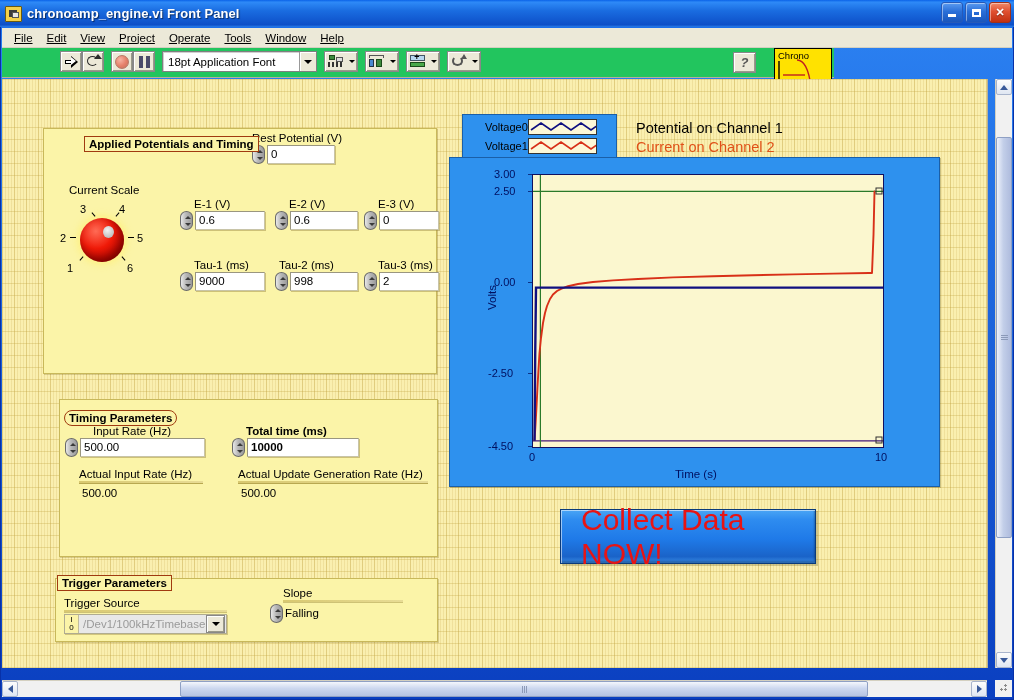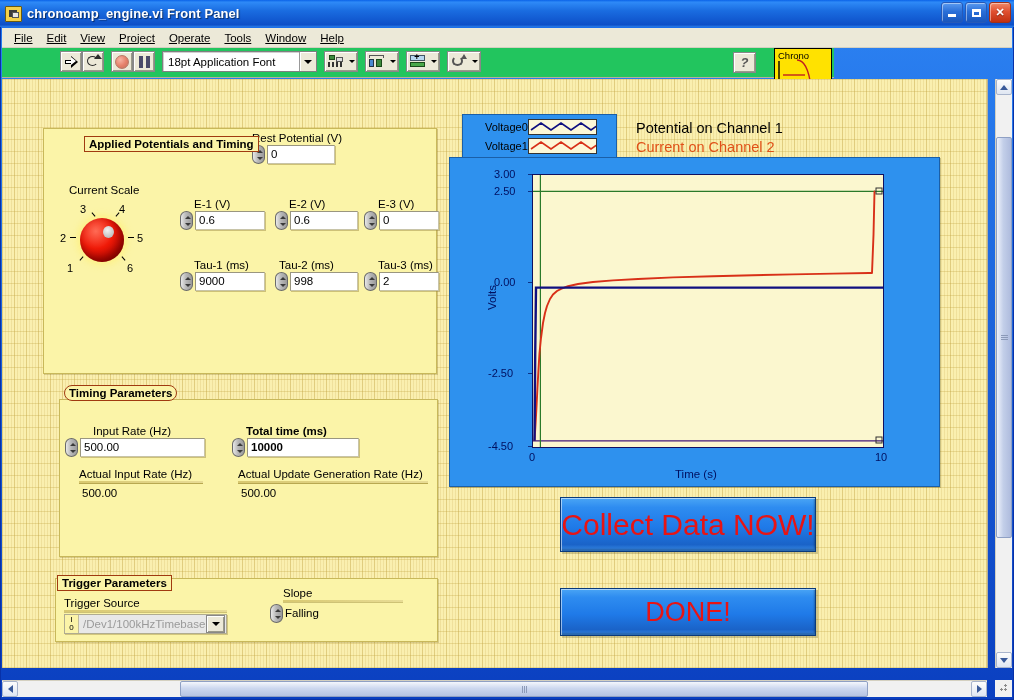--- a/index.html
+++ b/index.html
@@ -507,21 +507,21 @@
     </div>
     <div class="num-ctl" style="left:362px;top:180px;width:88px;">
       <span class="num-lbl" style="margin-left:14px;">Tau-3 (ms)</span>
       <div class="num-row">
         <span class="spinner"></span>
         <span class="num-field" style="width:60px;">2</span>
       </div>
     </div>
 
     <div class="lv-box" style="left:57px;top:320px;width:379px;height:158px;"></div>
-    <div class="lv-box-label" style="left:62px;top:306px;border-radius:8px;">Timing Parameters</div>
+    <div class="lv-box-label" style="left:62px;top:331px;border-radius:8px;">Timing Parameters</div>
 
     <div class="num-ctl" style="left:63px;top:346px;">
       <span class="num-lbl" style="margin-left:28px;">Input Rate (Hz)</span>
       <div class="num-row">
         <span class="spinner"></span>
         <span class="num-field" style="width:125px;">500.00</span>
       </div>
     </div>
     <div class="num-ctl" style="left:230px;top:346px;font-weight:bold;">
       <span class="num-lbl" style="margin-left:14px;">Total time (ms)</span>
@@ -616,25 +616,22 @@
           <rect x="343" y="13" width="6" height="6" fill="none" stroke="#303030" stroke-width="1"></rect>
           <rect x="343" y="262" width="6" height="6" fill="none" stroke="#303030" stroke-width="1"></rect>
         </svg>
       </div>
 
       <span class="x-tick" style="left:79px;top:293px;">0</span>
       <span class="x-tick" style="left:425px;top:293px;">10</span>
       <span class="axis-title" style="left:225px;top:310px;">Time (s)</span>
     </div>
 
-    <div class="big-btn" style="left:558px;top:418px;width:256px;height:55px;font-size:30px;">
+    <div class="big-btn" style="left:558px;top:430px;width:256px;height:55px;font-size:30px;padding-left:20px;">
       <span>Collect Data NOW!</span>
-    </div>
-    <div class="big-btn" style="left:558px;top:509px;width:256px;height:48px;font-size:27px;">
-      <span>DONE!</span>
     </div>
   </div>
 
   <div class="vsb">
     <div class="sb-btn" style="left:0;top:0;width:16px;height:16px;">
       <i class="tri tri-up"></i>
     </div>
     <div class="sb-thumb" style="left:0;top:58px;width:16px;height:401px;display:flex;align-items:center;justify-content:center;">
       <span class="grip-v"></span>
     </div>

